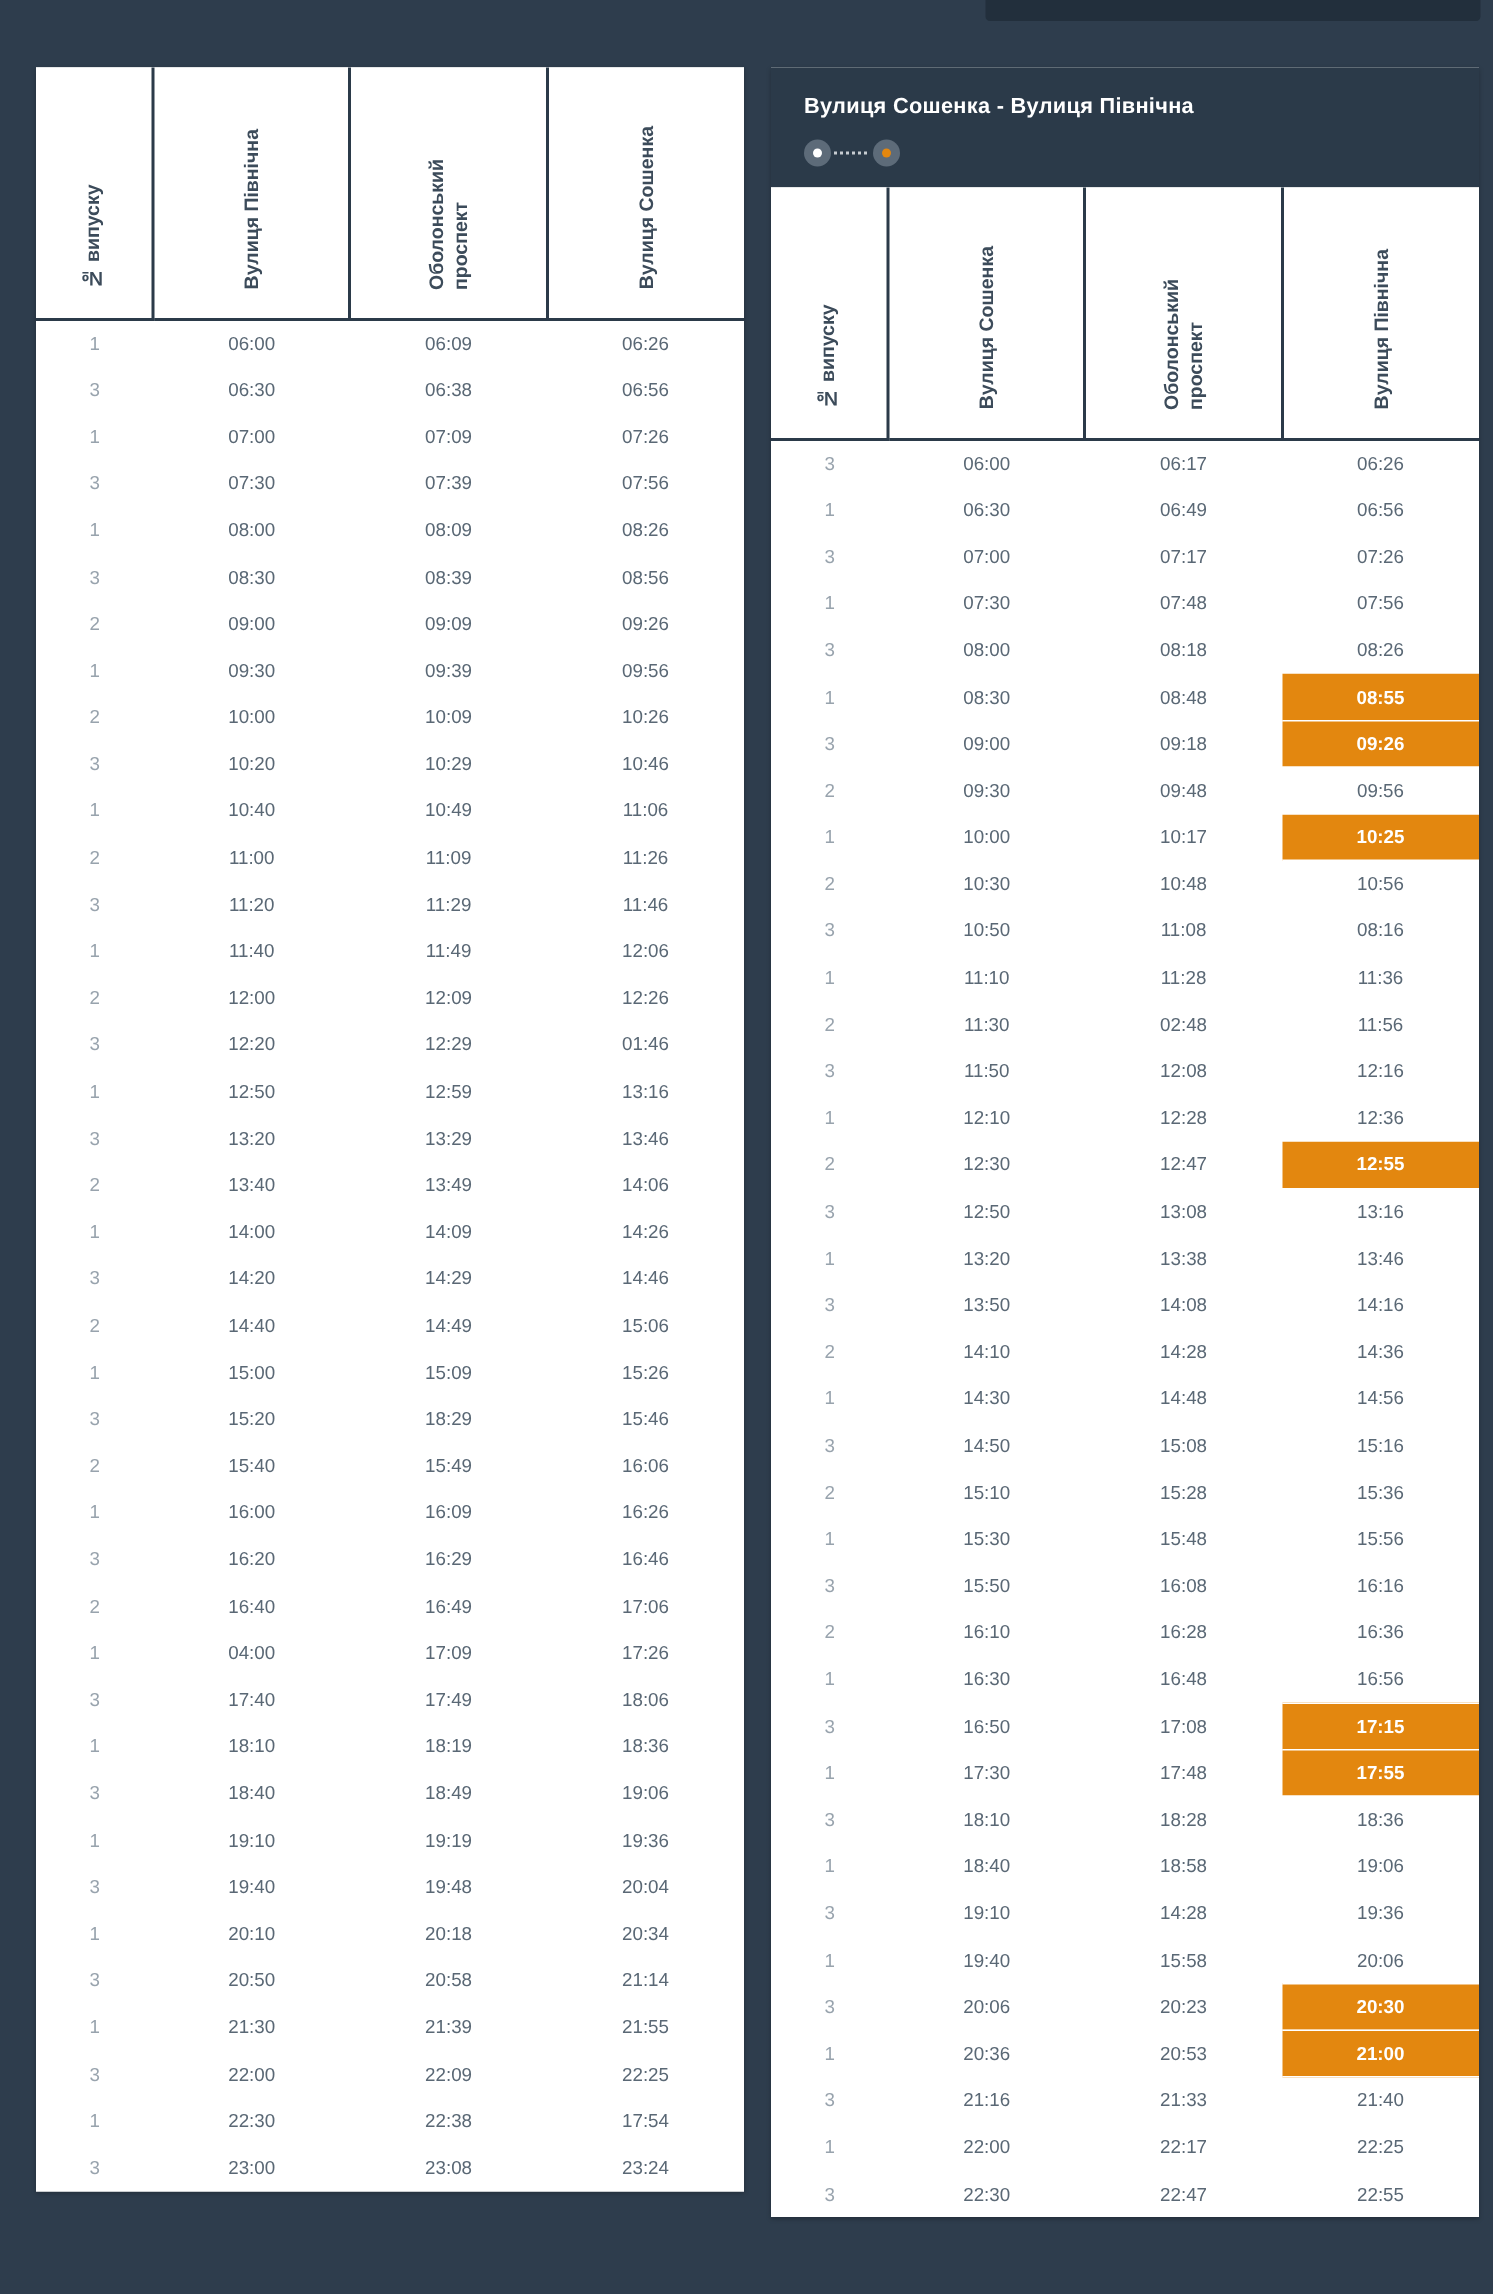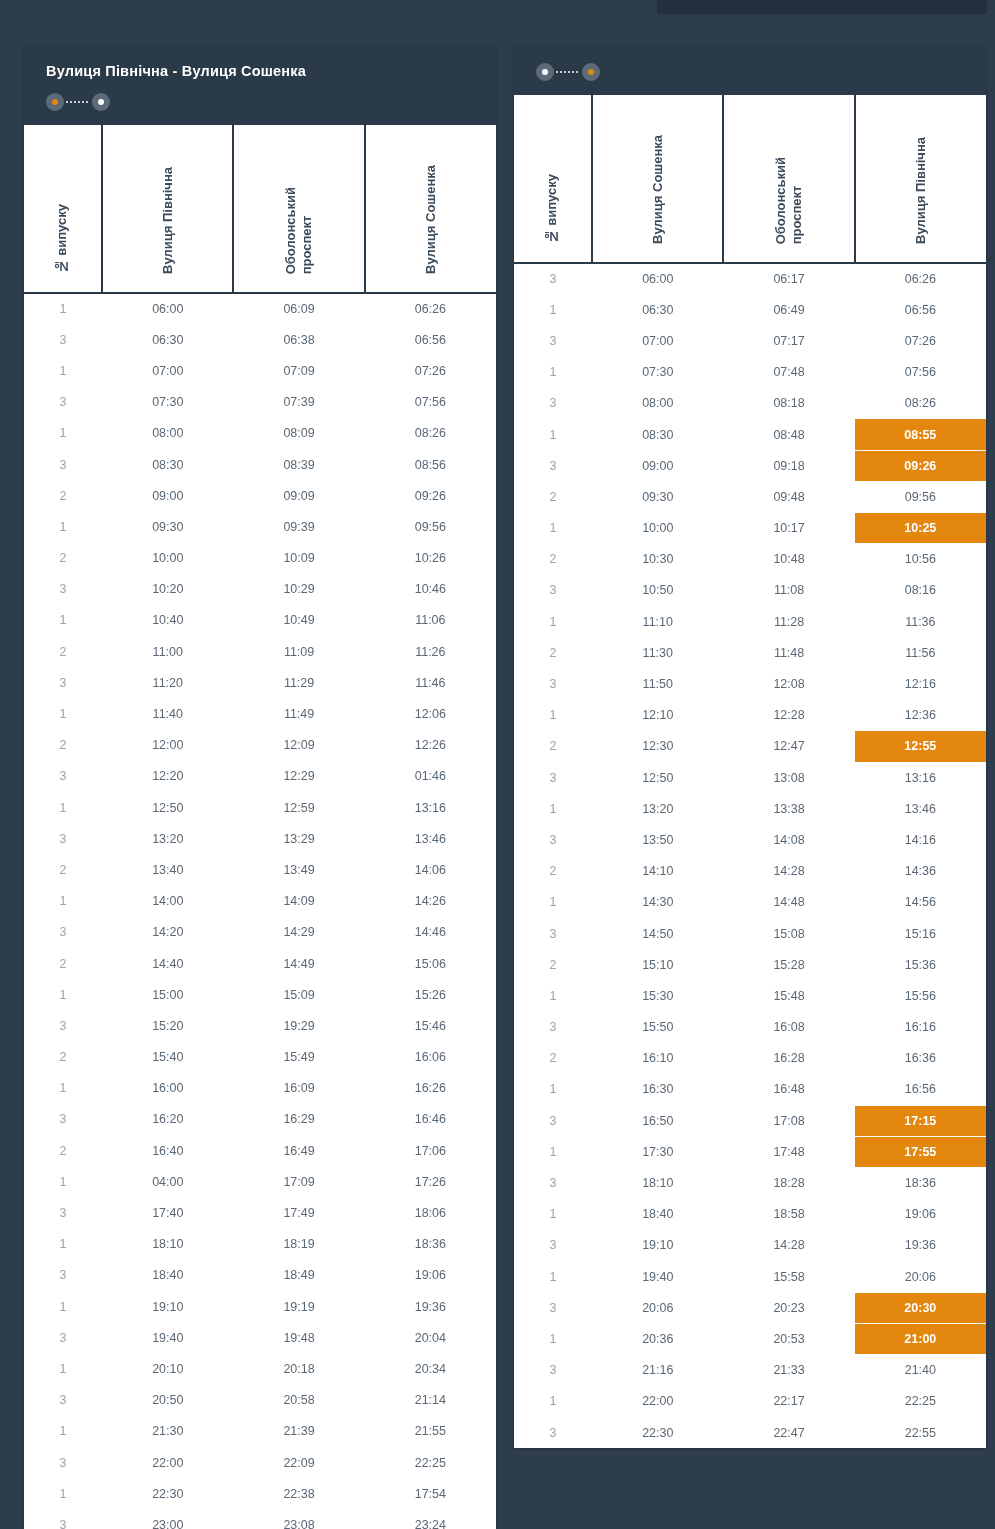--- a/index.html
+++ b/index.html
@@ -132,32 +132,20 @@
   }
   table.sched tbody tr:last-child td { border-bottom: none; }
 </style>
 </head>
 <body>
 
 <div class="top-stub"></div>
 
 <div class="board">
   <div class="panel">
-    <div class="panel-head">
-      <div class="panel-title">Вулиця Північна - Вулиця Сошенка</div>
-      <div class="route-dots">
-        <span class="dot orange">
-            <i></i>
-          </span>
-        <span class="dot-line"></span>
-        <span class="dot white">
-            <i></i>
-          </span>
-      </div>
-    </div>
     <table class="sched">
       <colgroup>
           <col class="c-num">
           <col class="c-col">
           <col class="c-col">
           <col class="c-col">
         </colgroup>
       <thead>
         <tr>
           <th><span class="vtxt">№ випуску</span></th>
@@ -302,21 +290,21 @@
           </tr>
           <tr>
             <td class="num">1</td>
             <td>15:00</td>
             <td>15:09</td>
             <td>15:26</td>
           </tr>
           <tr>
             <td class="num">3</td>
             <td>15:20</td>
-            <td>19:29</td>
+            <td>18:29</td>
             <td>15:46</td>
           </tr>
           <tr>
             <td class="num">2</td>
             <td>15:40</td>
             <td>15:49</td>
             <td>16:06</td>
           </tr>
           <tr>
             <td class="num">1</td>
@@ -407,20 +395,21 @@
             <td>23:00</td>
             <td>23:08</td>
             <td>23:24</td>
           </tr>
         </tbody>
     </table>
   </div>
 
   <div class="panel">
     <div class="panel-head">
+      <div class="panel-title">Вулиця Сошенка - Вулиця Північна</div>
       <div class="route-dots">
         <span class="dot white">
             <i></i>
           </span>
         <span class="dot-line"></span>
         <span class="dot orange">
             <i></i>
           </span>
       </div>
     </div>
@@ -509,21 +498,21 @@
           </tr>
           <tr>
             <td class="num">1</td>
             <td>11:10</td>
             <td>11:28</td>
             <td>11:36</td>
           </tr>
           <tr>
             <td class="num">2</td>
             <td>11:30</td>
-            <td>11:48</td>
+            <td>02:48</td>
             <td>11:56</td>
           </tr>
           <tr>
             <td class="num">3</td>
             <td>11:50</td>
             <td>12:08</td>
             <td>12:16</td>
           </tr>
           <tr>
             <td class="num">1</td>

